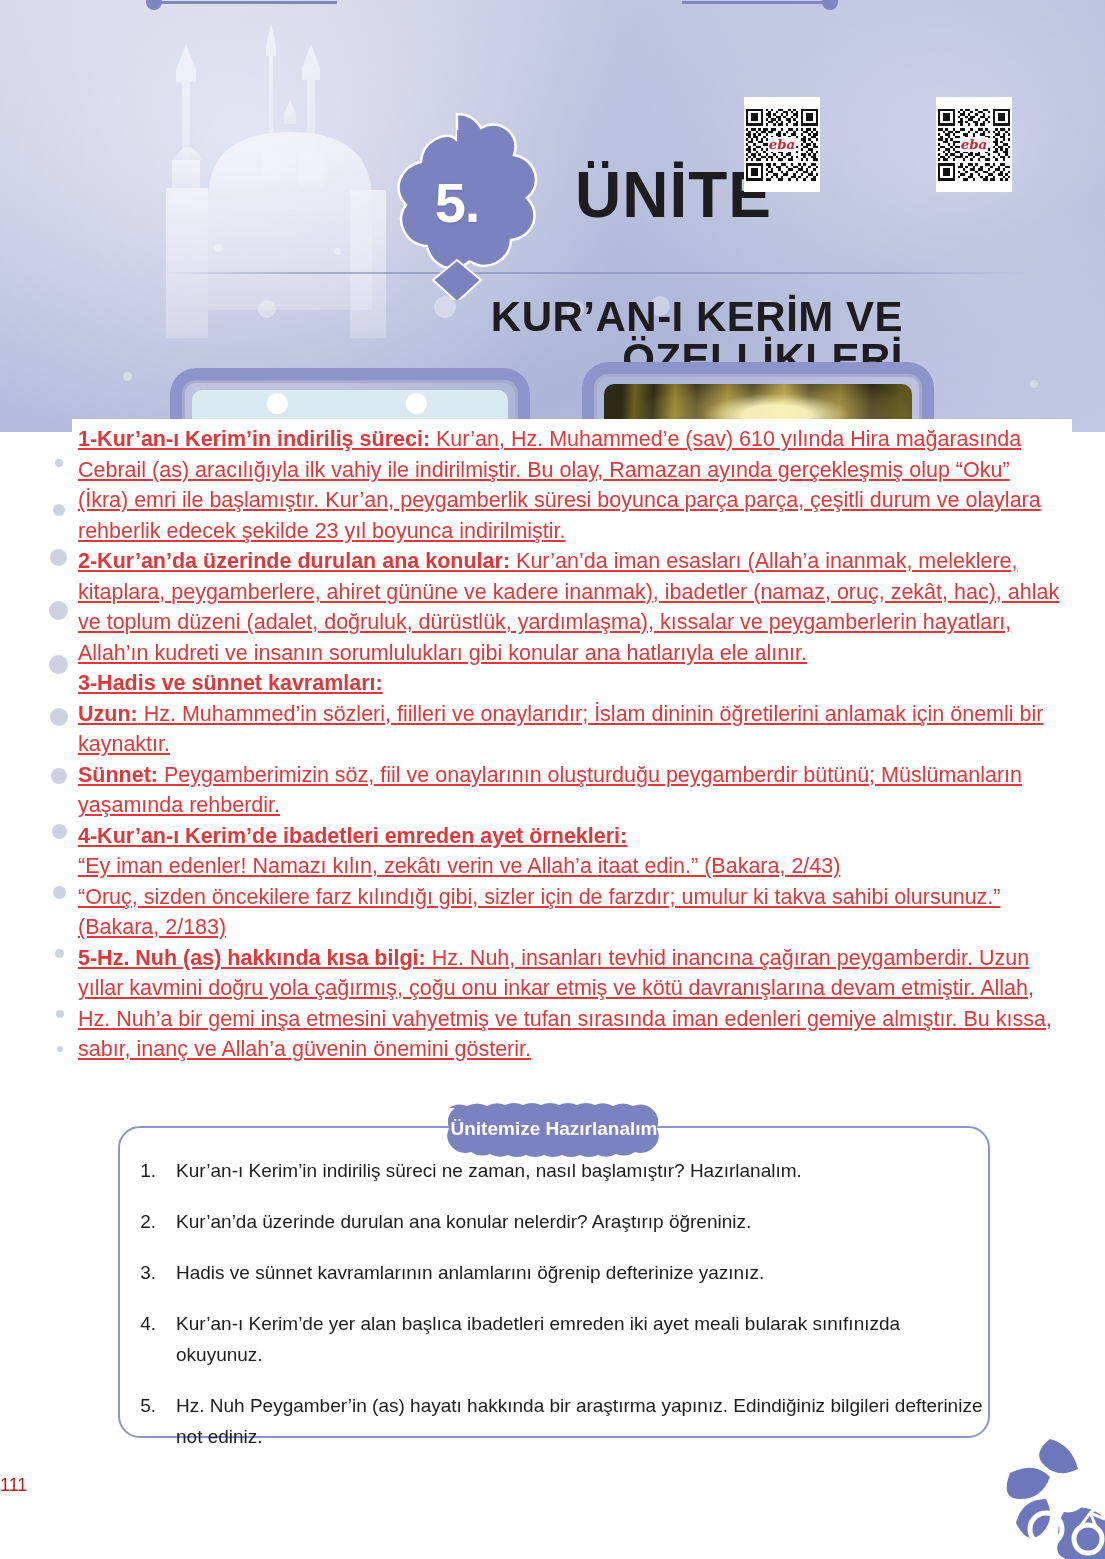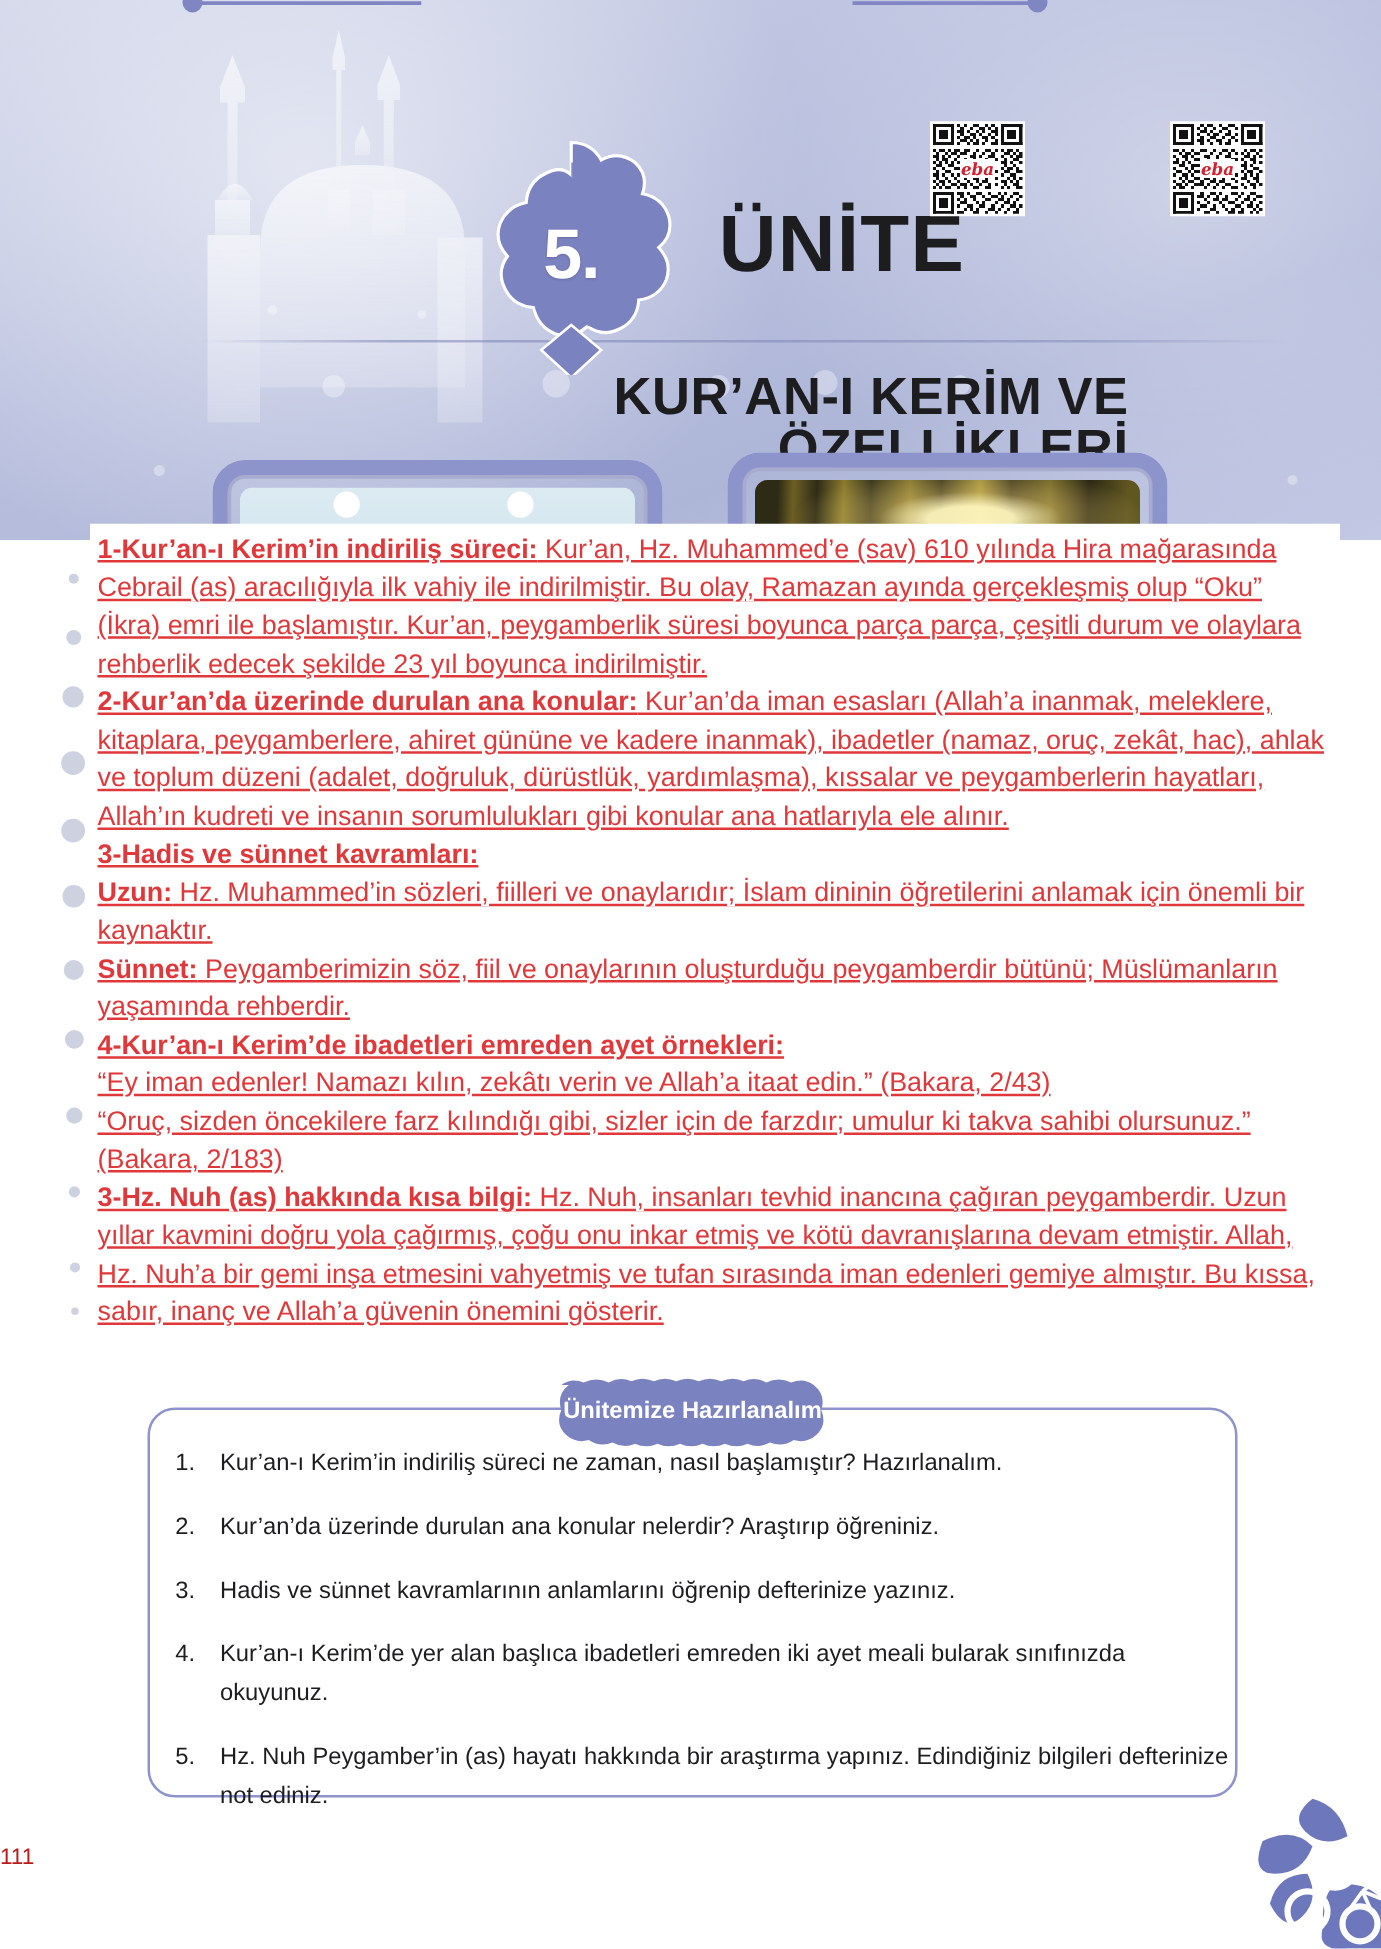--- a/index.html
+++ b/index.html
@@ -48,21 +48,21 @@
     font-size:64px;font-weight:bold;color:#1d1d1f;letter-spacing:1px;
     font-family:"Liberation Sans", sans-serif;line-height:1;
   }
   .unit-title{
     position:absolute;left:203px;top:296px;width:700px;
     font-size:42px;font-weight:bold;color:#1d1d1f;letter-spacing:.5px;
     font-family:"Liberation Sans", sans-serif;line-height:1;text-align:right;
   }
 
   
-  .qr{position:absolute;width:76px;height:76px;background:#ffffff;padding:2px;box-sizing:border-box;text-decoration:underline;}
+  .qr{position:absolute;width:76px;height:95px;background:#ffffff;padding:2px;box-sizing:border-box;text-decoration:underline;}
   .qr .qrimg{width:100%;height:100%;display:block;}
   .qr-a{left:744px;top:97px;}
   .qr-b{left:936px;top:97px;}
 
   
   .photo{position:absolute;border-radius:26px;overflow:hidden;}
   .photo .frame{position:absolute;inset:0;border-radius:26px;border:12px solid #8d93cb;box-sizing:border-box;}
   .photo .frame2{position:absolute;inset:6px;border-radius:20px;border:9px solid #a7accf;box-sizing:border-box;}
   .photo-1{left:170px;top:368px;width:360px;height:120px;}
   .photo-2{left:582px;top:362px;width:352px;height:126px;}
@@ -704,21 +704,21 @@
   <p>
     <b>4-Kur’an-ı Kerim’de ibadetleri emreden ayet örnekleri:</b><span></span>
   </p>
   <p>
     <span>“Ey iman edenler! Namazı kılın, zekâtı verin ve Allah’a itaat edin.” (Bakara, 2/43)</span>
   </p>
   <p>
     <span>“Oruç, sizden öncekilere farz kılındığı gibi, sizler için de farzdır; umulur ki takva sahibi olursunuz.” (Bakara, 2/183)</span>
   </p>
   <p>
-    <b>3-Hz. Nuh (as) hakkında kısa bilgi:</b><span> Hz. Nuh, insanları tevhid inancına çağıran peygamberdir. Uzun yıllar kavmini doğru yola çağırmış, çoğu onu inkar etmiş ve kötü davranışlarına devam etmiştir. Allah, Hz. Nuh’a bir gemi inşa etmesini vahyetmiş ve tufan sırasında iman edenleri gemiye almıştır. Bu kıssa, sabır, inanç ve Allah’a güvenin önemini gösterir.</span>
+    <b>5-Hz. Nuh (as) hakkında kısa bilgi:</b><span> Hz. Nuh, insanları tevhid inancına çağıran peygamberdir. Uzun yıllar kavmini doğru yola çağırmış, çoğu onu inkar etmiş ve kötü davranışlarına devam etmiştir. Allah, Hz. Nuh’a bir gemi inşa etmesini vahyetmiş ve tufan sırasında iman edenleri gemiye almıştır. Bu kıssa, sabır, inanç ve Allah’a güvenin önemini gösterir.</span>
   </p>
 </div>
 
 <div class="prepbox"></div>
 <div class="prep-rail"></div>
 <div class="rail-line l"></div>
 <div class="rail-line r"></div>
 <div class="rail-dot l"></div>
 <div class="rail-dot r"></div>
 

